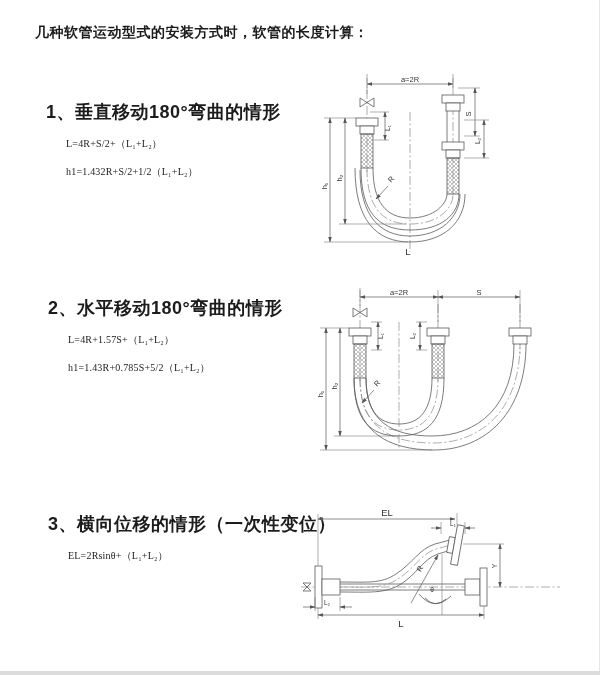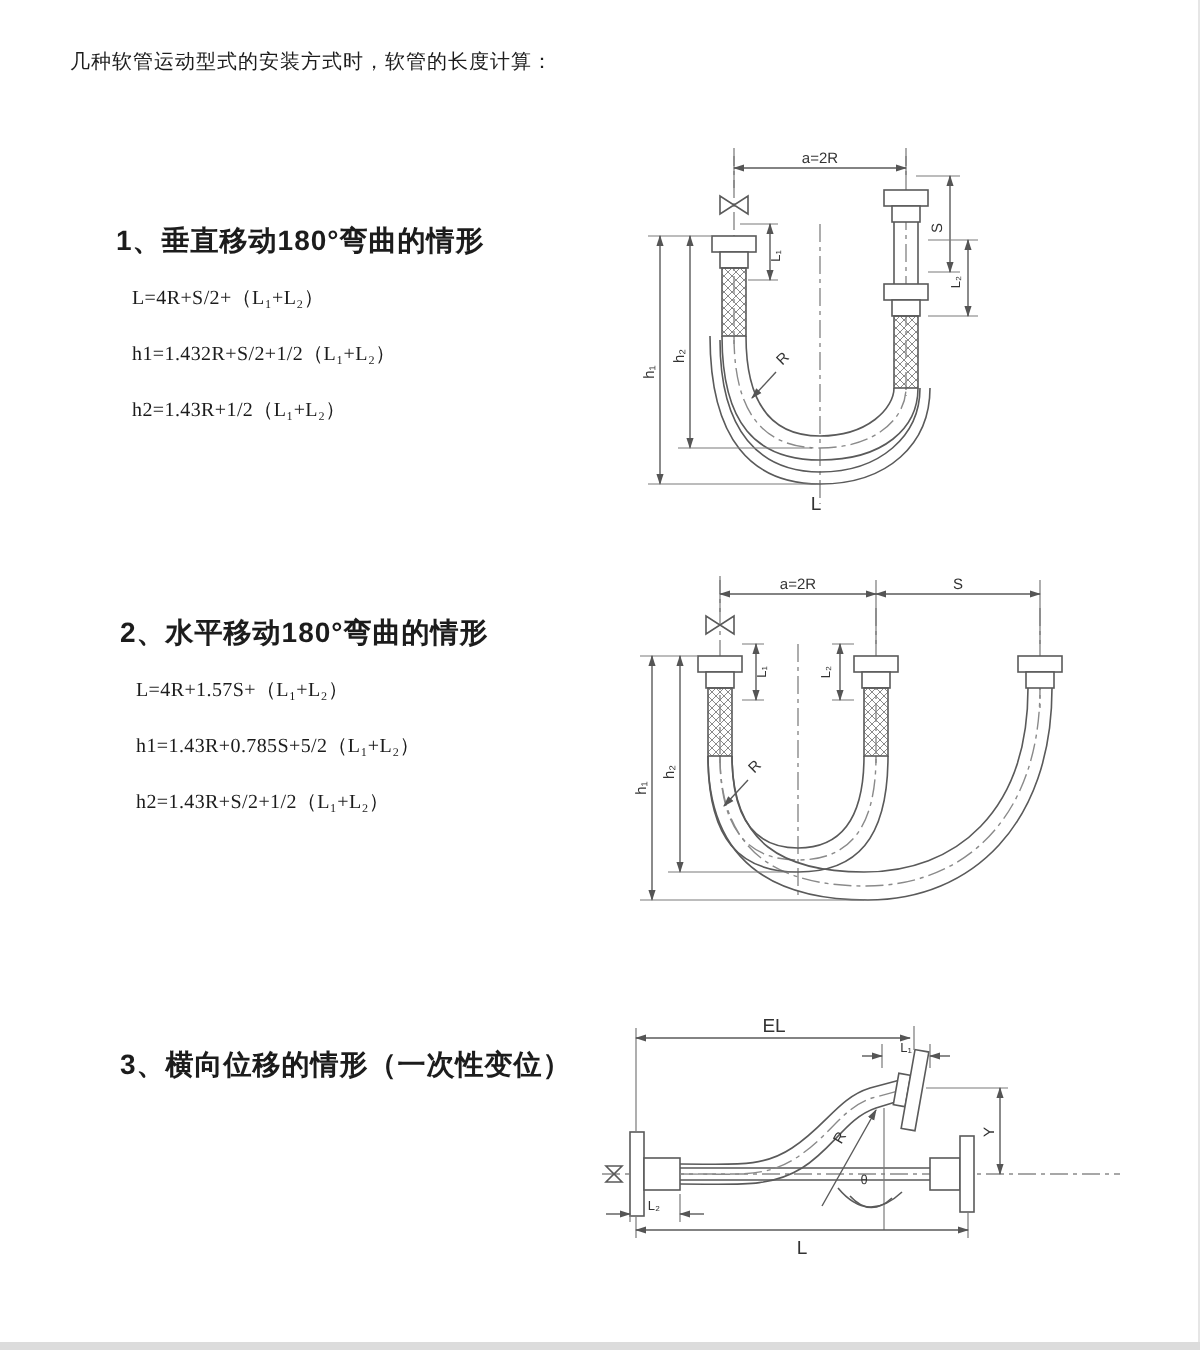--- a/index.html
+++ b/index.html
@@ -2,25 +2,25 @@
 <html><head>
 <meta charset="utf-8">
 <style>
   html,body{margin:0;padding:0;}
   body{
     width:600px;height:675px;background:#ffffff;position:relative;overflow:hidden;
     font-family:"Liberation Sans","DejaVu Sans",sans-serif;color:#1c1c1c;
     -webkit-font-smoothing:antialiased;
   }
   .page-title{
-    position:absolute;left:35px;top:24px;font-size:10px;font-weight:normal;
+    position:absolute;left:35px;top:24px;font-size:14px;font-weight:bold;
     letter-spacing:0.5px;white-space:nowrap;text-align:center;
   }
   .section{position:absolute;}
-  .section h3{margin:12px;font-size:14px;font-weight:bold;letter-spacing:0.5px;white-space:nowrap;}
+  .section h3{margin:0;font-size:18px;font-weight:bold;letter-spacing:0.5px;white-space:nowrap;}
   .formula{
     margin:12px 0 0 20px;font-size:10px;font-weight:normal;line-height:16px;
     white-space:nowrap;letter-spacing:0.2px;font-family:Liberation Serif, serif;
   }
   svg{position:absolute;overflow:visible;}
   svg .ln{stroke:#5a5a5a;stroke-width:0.8;fill:none;}
   svg .cl{stroke:#8a8a8a;stroke-width:0.7;fill:none;stroke-dasharray:9 2.5 2 2.5;}
   svg .fit{stroke:#5a5a5a;stroke-width:0.8;fill:#ffffff;}
   svg .hose{stroke:#5a5a5a;stroke-width:0.8;}
   svg .dim{stroke:#5a5a5a;stroke-width:0.7;fill:none;}
@@ -34,32 +34,31 @@
 </style>
 </head>
 <body>
 
 <div class="page-title">几种软管运动型式的安装方式时，软管的长度计算：</div>
 
 <div class="section" style="left:46px;top:100px">
   <h3>1、垂直移动180°弯曲的情形</h3>
   <p class="formula">L=4R+S/2+（L₁+L₂）</p>
   <p class="formula">h1=1.432R+S/2+1/2（L₁+L₂）</p>
-  <p class="formula">h2=1.43R+1/2（L₁+L₂）</p>
 </div>
 
 <div class="section" style="left:48px;top:296px">
   <h3>2、水平移动180°弯曲的情形</h3>
   <p class="formula">L=4R+1.57S+（L₁+L₂）</p>
   <p class="formula">h1=1.43R+0.785S+5/2（L₁+L₂）</p>
-  <p class="formula">h2=1.43R+S/2+1/2（L₁+L₂）</p>
 </div>
 
 <div class="section" style="left:48px;top:512px">
   <h3>3、横向位移的情形（一次性变位）</h3>
+  <p class="formula">EL=2Rsinθ+（L₁+L₂）</p>
 </div>
 
 <svg style="left:308px;top:72px" width="285" height="196" viewBox="0 0 285 196">
   <defs>
     <pattern id="hatch1" patternUnits="userSpaceOnUse" width="4" height="4">
       <path d="M0,0 L4,4 M4,0 L0,4" stroke="#8a8a8a" stroke-width="0.5"></path>
     </pattern>
     <marker id="ar1" viewBox="0 0 10 10" refX="9" refY="5" markerWidth="8" markerHeight="8" orient="auto-start-reverse">
       <path d="M0,1.8 L10,5 L0,8.2 Z" fill="#555"></path>
     </marker>

